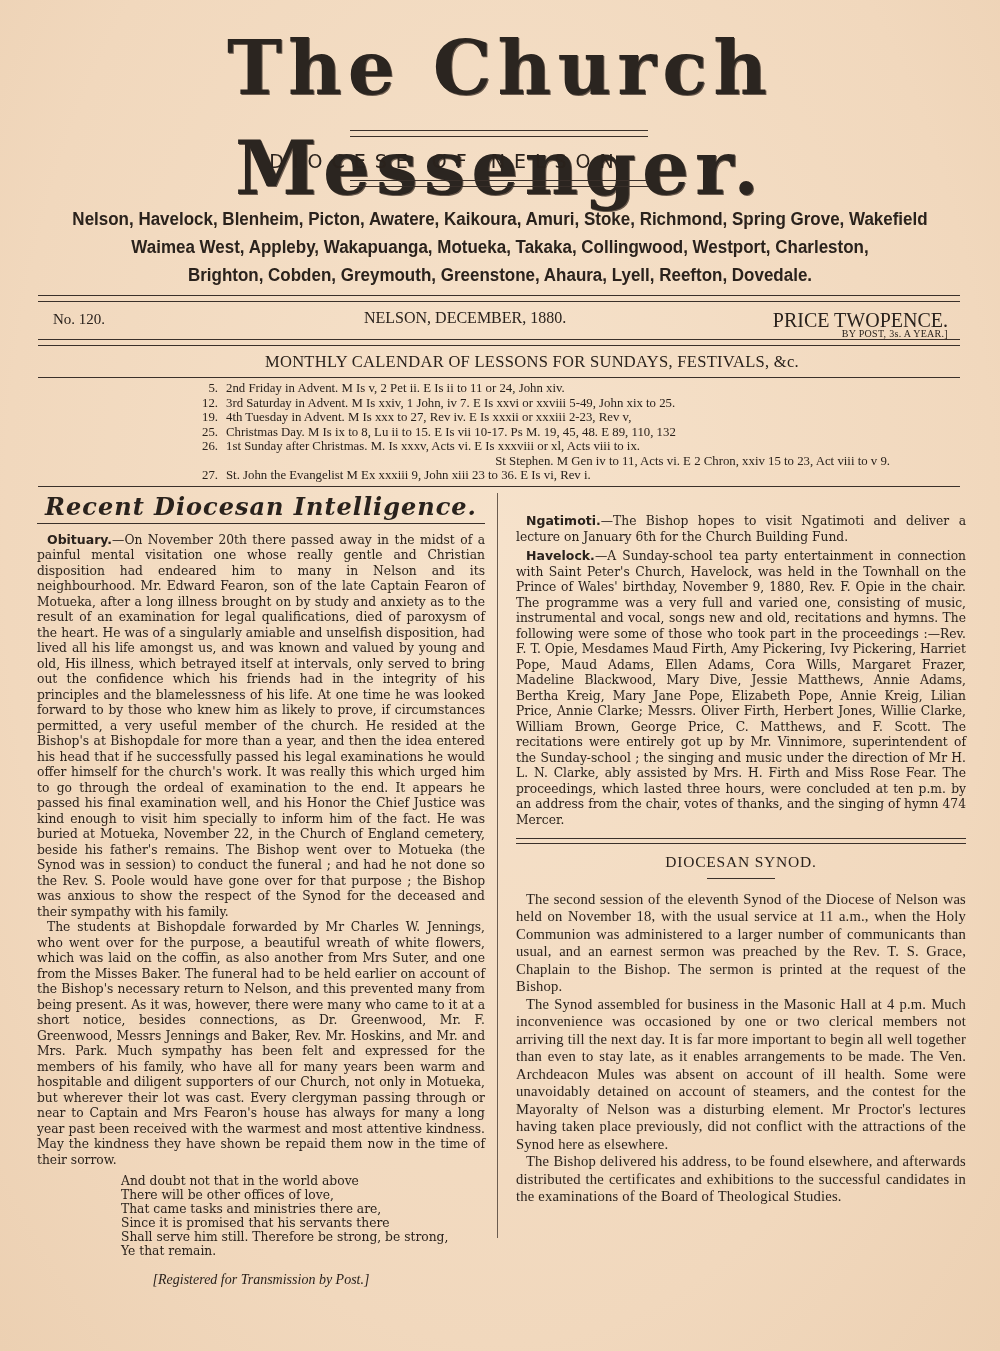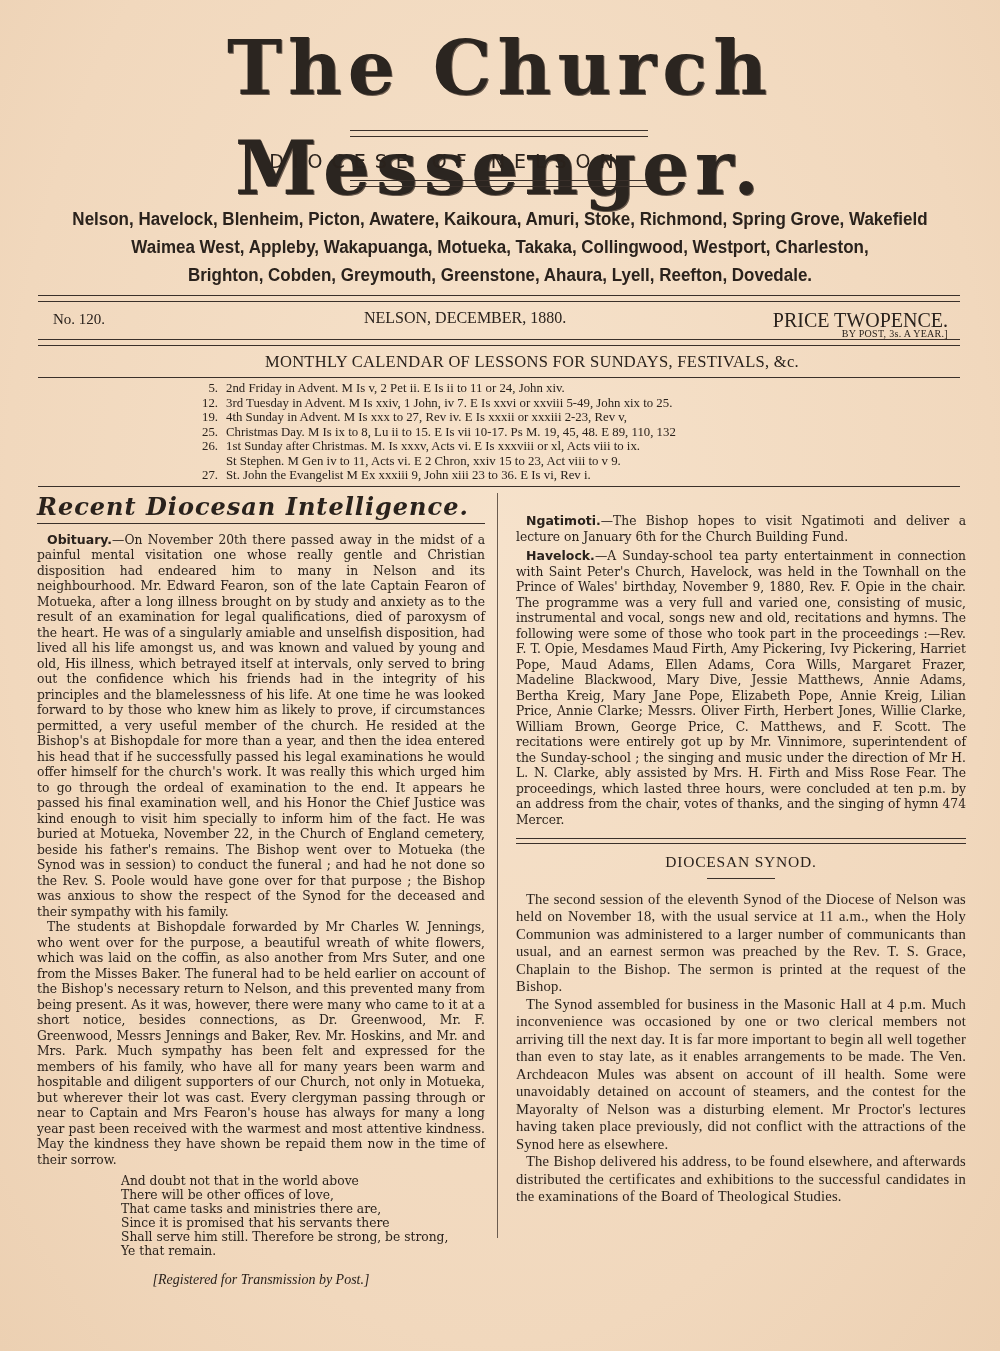--- a/index.html
+++ b/index.html
@@ -38,30 +38,30 @@
     .issue-date { position: absolute; left: 326px; top: 1px; font-size: 16px; }
     .issue-price { position: absolute; right: 10px; top: 1px; font-size: 20px; text-align: center; }
     .issue-post { position: absolute; right: 10px; top: 20px; font-size: 10px; letter-spacing: 0.3px; }
 
     .cal-title { position: absolute; top: 352px; left: 0; width: 1000px; text-align: center;
       font-family: "Liberation Serif", serif; font-size: 16.5px; letter-spacing: 0.3px; padding-left: 32px; }
     .calendar { position: absolute; top: 381px; left: 190px; width: 700px;
       font-family: "Liberation Serif", serif; font-size: 12.8px; line-height: 14.5px; }
     .cal-row { white-space: nowrap; }
     .cal-row .d { display: inline-block; width: 28px; text-align: right; margin-right: 8px; }
-    .cal-row.indent { padding-left: 36px; }
+    .cal-row.indent { padding-left: 36px; text-align: right; }
 
     .col { position: absolute; top: 493px; font-size: 12.3px; line-height: 15.5px;
       text-align: justify; color: #2a221c; }
     .col-left { left: 37px; width: 448px; }
     .col-right { left: 516px; width: 450px; }
     .divider { position: absolute; left: 497px; top: 493px; width: 1px; height: 745px; background: #6b5c50; }
 
     .section-head {
-      font-family: "DejaVu Serif", serif; font-weight: bold;
+      text-align: center; font-family: "DejaVu Serif", serif; font-weight: bold;
       font-style: italic; font-size: 24px; letter-spacing: 1px; padding: 6px 0 8px 0;
       border-bottom: 1.5px solid #3a302a; margin-bottom: 8px;
     }
     p { margin: 0; text-indent: 10px; }
     .lead { font-family: "DejaVu Sans", sans-serif; font-weight: bold; font-size: 12.5px; }
     .poem { margin: 6px 0 0 84px; line-height: 14px; text-align: left; }
     .registered { margin-top: 14px; text-align: center; font-style: italic; font-size: 14px;
       font-family: "Liberation Serif", serif; }
 
     .synod-rule { margin: 10px 0 0 0; height: 4px; border-top: 1.5px solid #3a302a; border-bottom: 1px solid #3a302a; }
@@ -94,22 +94,22 @@
     <span class="issue-price">PRICE TWOPENCE.</span>
     <span class="issue-post">BY POST, 3s. A YEAR.]</span>
   </div>
   <div class="rule-double" style="top:339px;left:38px;width:922px;"></div>
 
   <div class="cal-title">MONTHLY CALENDAR OF LESSONS FOR SUNDAYS, FESTIVALS, &amp;c.</div>
   <div class="rule-double" style="top:377px;left:38px;width:922px;height:2px;border-bottom:none;"></div>
 
   <div class="calendar">
     <div class="cal-row"><span class="d">5.</span><span>2nd Friday in Advent.  M Is v, 2 Pet ii.  E Is ii to 11 or 24, John xiv.</span></div>
-    <div class="cal-row"><span class="d">12.</span><span>3rd Tuesday in Advent.  M Is xxiv, 1 John, iv 7.  E Is xxvi or xxviii 5-49, John xix to 25.</span></div>
-    <div class="cal-row"><span class="d">19.</span><span>4th Sunday in Advent.  M Is xxx to 27, Rev iv.  E Is xxxii or xxxiii 2-23, Rev v,</span></div>
+    <div class="cal-row"><span class="d">12.</span><span>3rd Saturday in Advent.  M Is xxiv, 1 John, iv 7.  E Is xxvi or xxviii 5-49, John xix to 25.</span></div>
+    <div class="cal-row"><span class="d">19.</span><span>4th Tuesday in Advent.  M Is xxx to 27, Rev iv.  E Is xxxii or xxxiii 2-23, Rev v,</span></div>
     <div class="cal-row"><span class="d">25.</span><span>Christmas Day.  M Is ix to 8, Lu ii to 15.  E Is vii 10-17.  Ps M. 19, 45, 48.  E 89, 110, 132</span></div>
     <div class="cal-row"><span class="d">26.</span><span>1st Sunday after Christmas.  M. Is xxxv, Acts vi.  E Is xxxviii or xl, Acts viii to ix.</span></div>
     <div class="cal-row indent"><span>St Stephen.  M Gen iv to 11, Acts vi.  E 2 Chron, xxiv 15 to 23, Act viii to v 9.</span></div>
     <div class="cal-row"><span class="d">27.</span><span>St. John the Evangelist   M Ex xxxiii 9, John xiii 23 to 36.  E Is vi, Rev i.</span></div>
   </div>
 
   <div class="rule-double" style="top:486px;left:38px;width:922px;height:2px;border-bottom:none;"></div>
 
   <div class="divider"></div>
 

